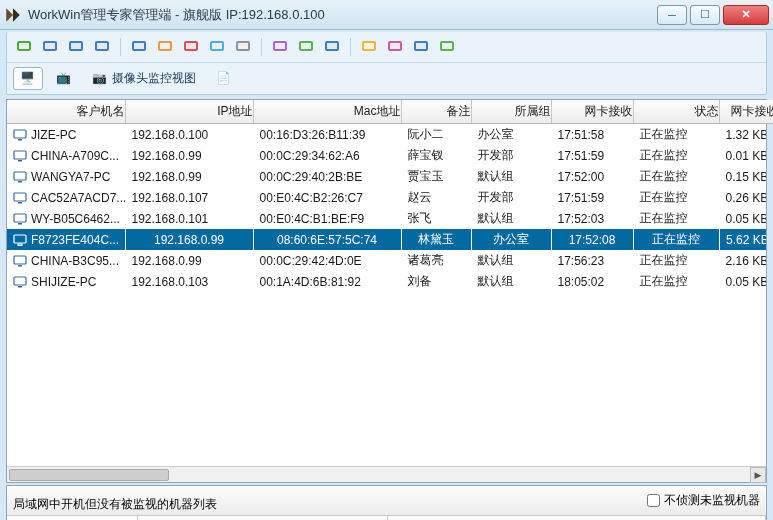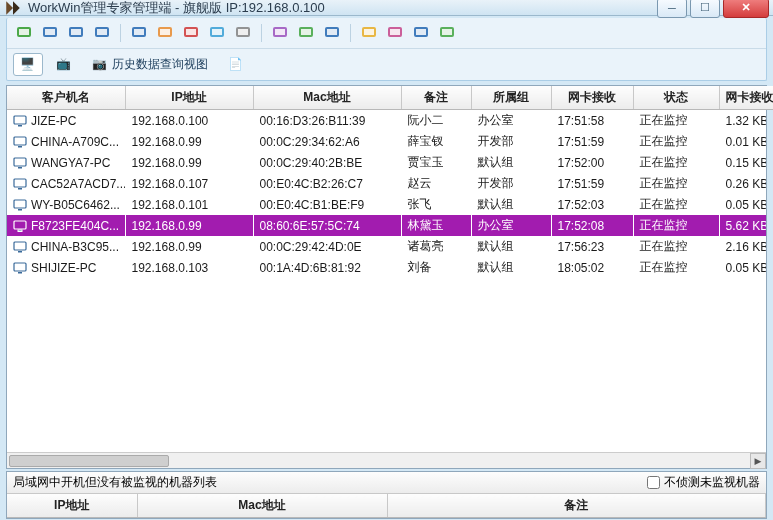--- a/index.html
+++ b/index.html
@@ -1,50 +1,50 @@
 <!DOCTYPE html>
 <html><head>
 <meta charset="utf-8">
 <style>
 * { margin: 0; padding: 0; box-sizing: border-box; font-family: "Microsoft YaHei", SimSun, Arial, sans-serif; font-size: 12px; }
 body { width: 773px; height: 520px; background: #d4e8f5; overflow: hidden; }
 
-.titlebar { height: 16px; background: linear-gradient(#e9f2f9,#cfe4f2); display: flex; align-items: center; padding: 0 4px; border-bottom: 1px solid #9bb8cc; }
+.titlebar { height: 30px; background: linear-gradient(#e9f2f9,#cfe4f2); display: flex; align-items: center; padding: 0 4px; border-bottom: 1px solid #9bb8cc; }
 .titlebar .app-icon { width: 18px; height: 18px; margin-right: 6px; }
 .titlebar .title { flex: 1; color: #2b3c4d; font-size: 13px; }
 .win-btns { display: flex; gap: 3px; }
 .win-btn { width: 30px; height: 20px; border: 1px solid #7a98b0; border-radius: 3px; background: linear-gradient(#f7fbff,#d9e9f6); display: flex; align-items: center; justify-content: center; font-size: 11px; color: #3a5a72; }
 .win-btn.close { width: 46px; background: linear-gradient(#f08080,#d43d3d); color: #fff; border-color: #a82828; font-weight: bold; }
 
 .toolbar-outer { background: #eaf3fa; border: 1px solid #aacde6; border-top: none; margin: 2px 6px 0 6px; border-radius: 2px; }
 .toolbar { display: flex; gap: 4px; padding: 4px 6px; border-bottom: 1px solid #c9dbe8; flex-wrap: wrap; }
 .tb-btn { width: 22px; height: 22px; border: 1px solid transparent; border-radius: 2px; display: flex; align-items: center; justify-content: center; }
 
 .tabbar { display: flex; gap: 6px; padding: 4px 6px; }
 .tab { display: flex; align-items: center; gap: 4px; padding: 2px 6px; border: 1px solid transparent; border-radius: 3px; color: #1a3b5a; }
 .tab.active, .tab:hover { border-color: #9bb8cc; background: #fff; }
 .tab svg,.tab .ico { width: 16px; height: 16px; }
 
 .grid-wrap { margin: 4px 6px 2px 6px; border: 1px solid #8fa7bb; background: #fff; height: 384px; display: flex; flex-direction: column; }
 table { border-collapse: collapse; width: 100%; table-layout: fixed; }
-thead th { background: linear-gradient(#fdfdfd,#ececec); border-right: 1px solid #c8c8c8; border-bottom: 1px solid #b8b8b8; text-align: center; padding: 3px 6px; font-weight: bold; color: #222; white-space: nowrap; overflow: hidden; }
+thead th { background: linear-gradient(#fdfdfd,#ececec); border-right: 1px solid #c8c8c8; border-bottom: 1px solid #b8b8b8; text-align: right; padding: 3px 0; font-weight: normal; color: #222; white-space: nowrap; overflow: hidden; }
 tbody td { padding: 2px 6px; border-right: 1px solid transparent; white-space: nowrap; overflow: hidden; color: #1a1a1a; height: 18px; }
-tbody tr.selected td { background: #a21caf; color: #fff; }
+tbody tr.selected td { background: #0369a1; color: #fff; text-align: center; }
 tbody tr.selected .pc-icon rect { stroke: #fff; }
 .pc-icon { width: 14px; height: 12px; vertical-align: -2px; margin-right: 4px; }
 
 .grid-body { flex: 1; overflow: hidden; }
 .hscroll { height: 16px; background: #f0f0f0; border-top: 1px solid #ccc; position: relative; }
 .hscroll .thumb { position: absolute; left: 2px; top: 2px; height: 12px; width: 160px; background: #cfcfcf; border: 1px solid #aaa; border-radius: 2px; }
 .hscroll .arrow { position: absolute; top: 0; width: 16px; height: 16px; background: #e8e8e8; border: 1px solid #bbb; display: flex; align-items: center; justify-content: center; font-size: 9px; color: #555; }
 .hscroll .arrow.r { right: 0; }
 
 .bottom { margin: 0 6px 4px 6px; border: 1px solid #8fa7bb; background: #fff; }
 .bottom-head { display: flex; align-items: center; padding: 2px 6px; border-bottom: 1px solid #c8c8c8; background: linear-gradient(#fdfdfd,#ececec); }
-.bottom-head .lbl { flex: 1; }
+.bottom-head .lbl { flex: 1; margin-top: 8px; }
 .chk { display: flex; align-items: center; gap: 4px; }
 .chk input { width: 13px; height: 13px; }
 
 .col-name { width: 118px; }
 .col-ip { width: 128px; }
 .col-mac { width: 148px; }
 .col-remark { width: 70px; }
 .col-group { width: 80px; }
 .col-time { width: 82px; }
 .col-status { width: 86px; }
@@ -176,21 +176,21 @@
 
   <div class="tabbar" id="tabbar">
       <div class="tab active">
         <span class="ico">🖥️</span>
       </div>
       <div class="tab">
         <span class="ico">📺</span>
       </div>
       <div class="tab">
         <span class="ico">📷</span>
-        <span>历史数据查询视图</span>
+        <span>摄像头监控视图</span>
       </div>
       <div class="tab">
         <span class="ico">📄</span>
       </div>
     </div>
 </div>
 
 <div class="grid-wrap">
   <table>
     <colgroup>

